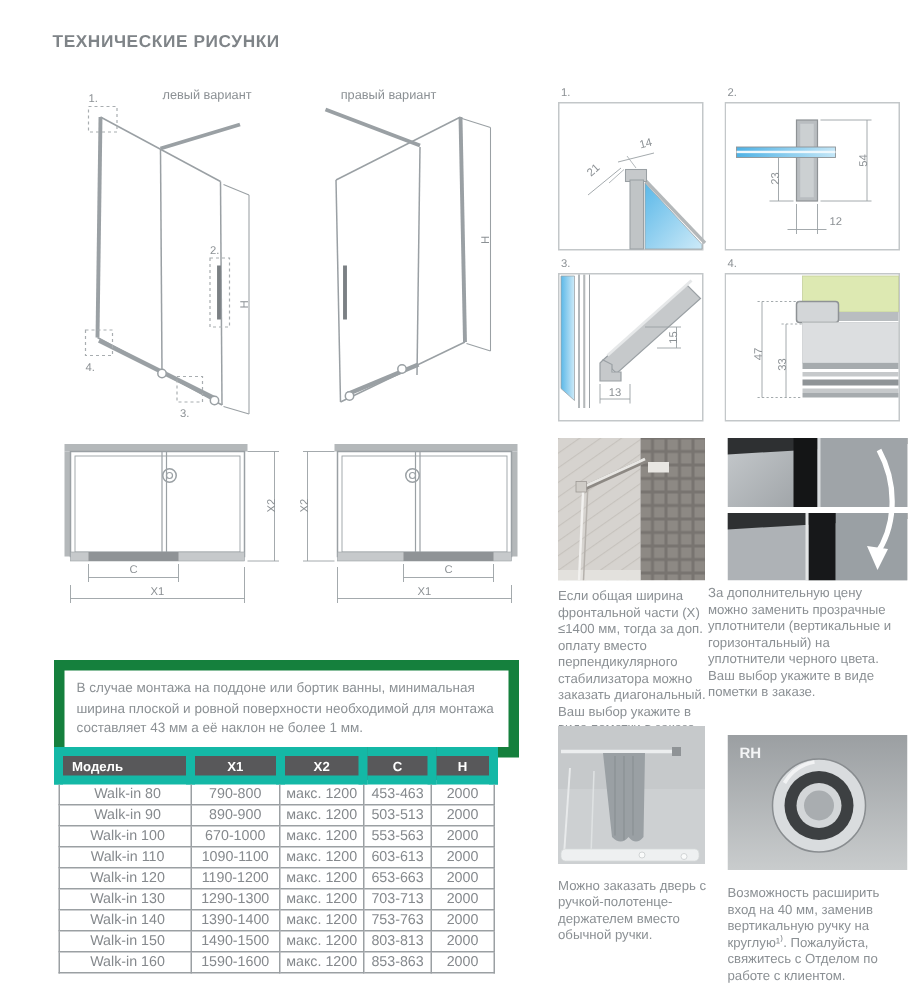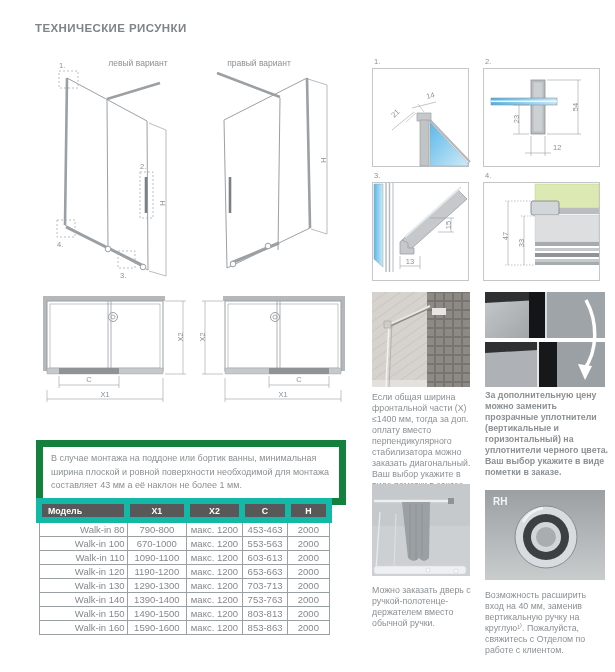--- a/index.html
+++ b/index.html
@@ -6,21 +6,21 @@
   .page{position:relative;width:615px;height:672px;background:#fff;overflow:hidden;
         font-family:"Liberation Sans",sans-serif;color:#8b9094;}
   .abs{position:absolute;}
   .page-title{font-size:11.5px;font-weight:bold;color:#7f8488;letter-spacing:.4px;}
   .note-box{border:7px solid #15803d;padding:5px 8px;font-size:9px;line-height:13.5px;color:#8b9094;}
   .rc-text{font-size:8.8px;line-height:11px;color:#8b9094;}
   table.spec{border-collapse:collapse;width:296px;font-size:9.5px;color:#85898d;}
   table.spec th{background:#58585a;color:#fff;font-weight:bold;font-size:8.8px;
                 border:6px solid #14b8a6;height:13px;padding:0 2px;}
   table.spec td{border:1px solid #9ba0a3;height:13px;text-align:center;padding:0 2px;}
-  table.spec td.model{text-align:right;padding-left:6px;}
+  table.spec td.model{text-align:center;padding-left:6px;}
   table.spec th.model{text-align:left;padding-left:6px;}
   svg{display:block;}
   svg text{font-family:"Liberation Sans",sans-serif;}
   .dimtxt{font-size:7.5px;fill:#8b9094;}
   .lbltxt{font-size:8.5px;fill:#8b9094;}
 </style>
 </head>
 <body>
 
 <div class="page">
@@ -144,20 +144,27 @@
     </thead>
     <tbody>
       <tr>
           <td class="model">Walk-in 80</td>
           <td>790-800</td>
           <td>макс. 1200</td>
           <td>453-463</td>
           <td>2000</td>
         </tr>
       <tr>
+          <td class="model">Walk-in 90</td>
+          <td>890-900</td>
+          <td>макс. 1200</td>
+          <td>503-513</td>
+          <td>2000</td>
+        </tr>
+      <tr>
           <td class="model">Walk-in 100</td>
           <td>670-1000</td>
           <td>макс. 1200</td>
           <td>553-563</td>
           <td>2000</td>
         </tr>
       <tr>
           <td class="model">Walk-in 110</td>
           <td>1090-1100</td>
           <td>макс. 1200</td>
@@ -340,21 +347,21 @@
     <polygon points="0,50 120,50 120,54 0,61" fill="#2e3032"></polygon>
     <rect x="72" y="50" width="48" height="45" fill="#9aa0a4"></rect>
     <rect x="54" y="50" width="18" height="45" fill="#17181a"></rect>
     <rect x="52" y="50" width="2" height="45" fill="#e3e5e6"></rect>
     <path d="M 101,8 C 113,30 113,58 99,78" stroke="#ffffff" stroke-width="3.5" fill="none"></path>
     <polygon points="93,72 100,88 107,74" fill="#ffffff"></polygon>
   </svg>
 
   <div class="abs rc-text" style="left:372px;top:392px;width:103px;">Если общая ширина фронтальной части (X) ≤1400 мм, тогда за доп. оплату вместо перпендикулярного стабилизатора можно заказать диагональный. Ваш выбор укажите в виде пометки в заказе.</div>
 
-  <div class="abs rc-text" style="left:485px;top:390px;width:124px;font-weight:bold;">За дополнительную цену можно заменить прозрачные уплотнители (вертикальные и горизонтальный) на уплотнители черного цвета. Ваш выбор укажите в виде пометки в заказе.</div>
+  <div class="abs rc-text" style="left:472px;top:390px;width:124px;">За дополнительную цену можно заменить прозрачные уплотнители (вертикальные и горизонтальный) на уплотнители черного цвета. Ваш выбор укажите в виде пометки в заказе.</div>
 
   <svg class="abs" style="left:372px;top:484px;" width="98" height="92" viewBox="0 0 98 92">
     <rect x="0" y="0" width="98" height="92" fill="#cdd0d2"></rect>
     <rect x="0" y="0" width="98" height="42" fill="#c6c9cb"></rect>
     <line x1="2" y1="17" x2="78" y2="17" stroke="#eceeef" stroke-width="2.4"></line>
     <rect x="76" y="14" width="6" height="6" fill="#8f9396"></rect>
     <path d="M30,18 L58,18 L57,74 Q52,80 47,74 Q42,80 36,74 Z" fill="#9aa0a4"></path>
     <line x1="38" y1="20" x2="38" y2="73" stroke="#8a9094" stroke-width=".8"></line>
     <line x1="44" y1="20" x2="44" y2="76" stroke="#8a9094" stroke-width=".8"></line>
     <line x1="50" y1="20" x2="50" y2="73" stroke="#8a9094" stroke-width=".8"></line>

